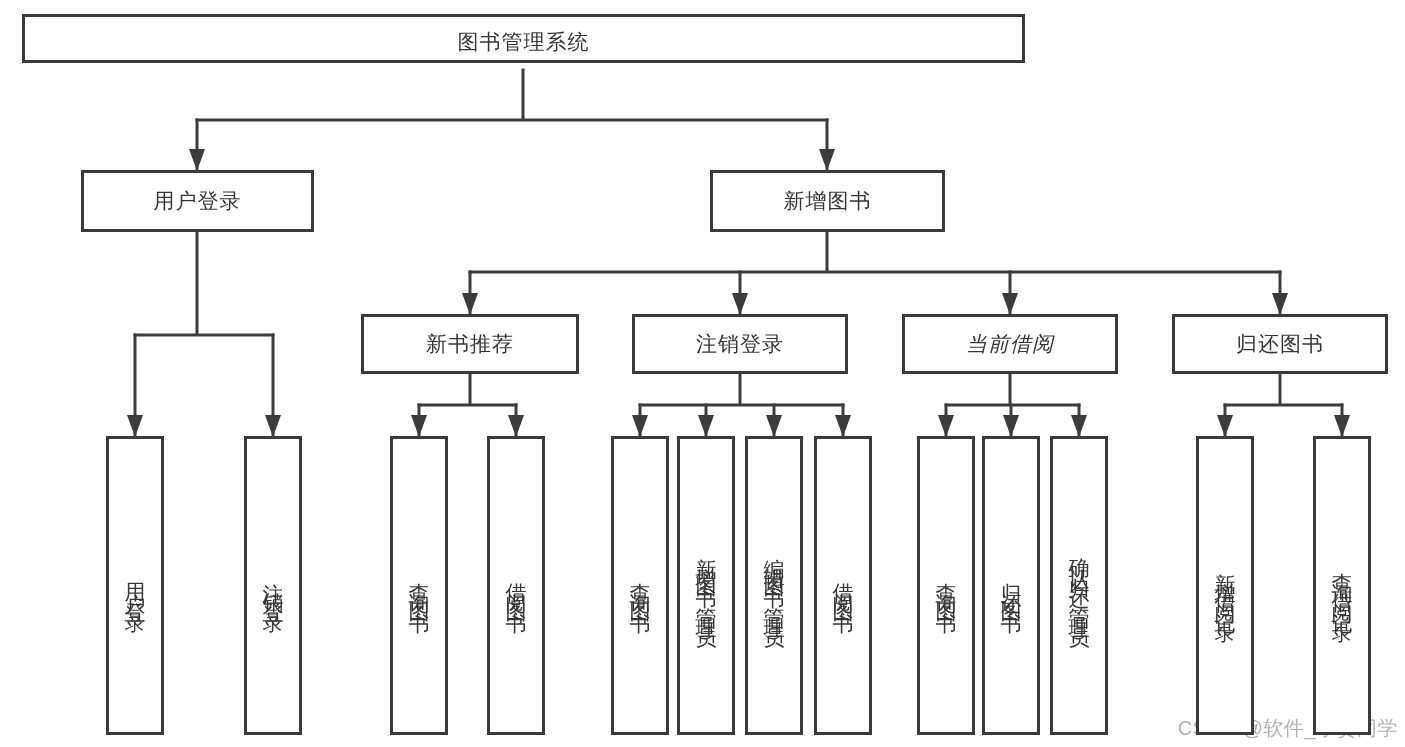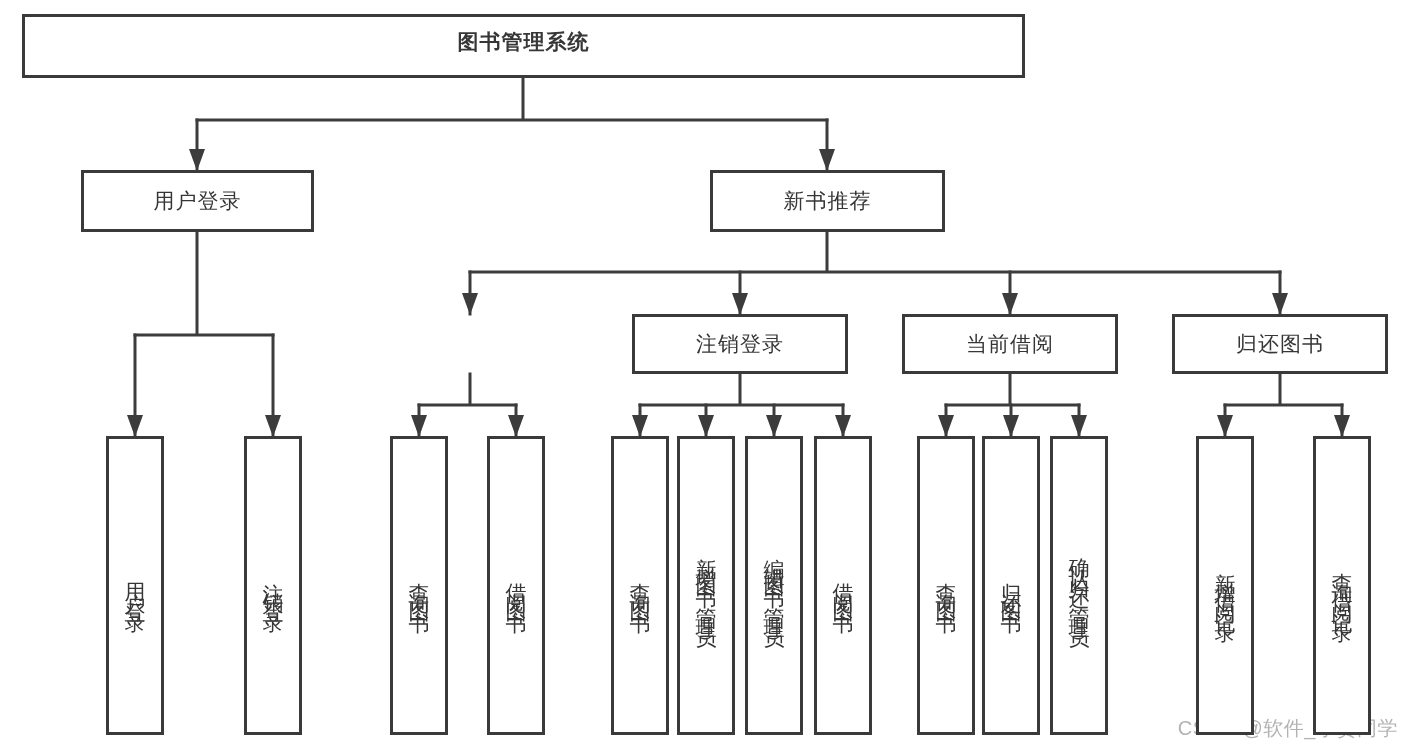--- a/index.html
+++ b/index.html
@@ -111,27 +111,28 @@
 
     <g>
       <path class="stroke" d="M1280 374 V405 M1225 405 H1342"></path>
       <line class="stroke" x1="1225" y1="405" x2="1225" y2="436" marker-end="url(#ah)"></line>
       <line class="stroke" x1="1342" y1="405" x2="1342" y2="436" marker-end="url(#ah)"></line>
     </g>
   </svg>
 
   <div class="watermark">CSDN @软件_小贺同学</div>
 
-  <div class="node h-node" style="left:22px; top:14px; width:1003px; height:64px; line-height:50px;font-weight:bold;">图书管理系统</div>
+  <div class="node h-node" style="left:22px; top:14px; width:1003px; height:49px; line-height:50px;">图书管理系统</div>
 
   <div class="node h-node" style="left:81px; top:170px; width:233px; height:62px; line-height:56px;">用户登录</div>
-  <div class="node h-node" style="left:710px; top:170px; width:235px; height:62px; line-height:56px;">新书推荐</div>
+  <div class="node h-node" style="left:710px; top:170px; width:235px; height:62px; line-height:56px;">新增图书</div>
 
+  <div class="node h-node" style="left:361px; top:314px; width:218px; height:60px; line-height:54px;">新书推荐</div>
   <div class="node h-node" style="left:632px; top:314px; width:216px; height:60px; line-height:54px;">注销登录</div>
-  <div class="node h-node" style="left:902px; top:314px; width:216px; height:60px; line-height:54px;">当前借阅</div>
+  <div class="node h-node" style="left:902px; top:314px; width:216px; height:60px; line-height:54px;font-style:italic;">当前借阅</div>
   <div class="node h-node" style="left:1172px; top:314px; width:216px; height:60px; line-height:54px;">归还图书</div>
 
   <div class="node v-node" style="left:106px;">用户登录</div>
   <div class="node v-node" style="left:244px;">注销登录</div>
 
   <div class="node v-node" style="left:390px;">查询图书</div>
   <div class="node v-node" style="left:487px;">借阅图书</div>
 
   <div class="node v-node" style="left:611px;">查询图书</div>
   <div class="node v-node" style="left:677px;">新增图书（管理员）</div>

